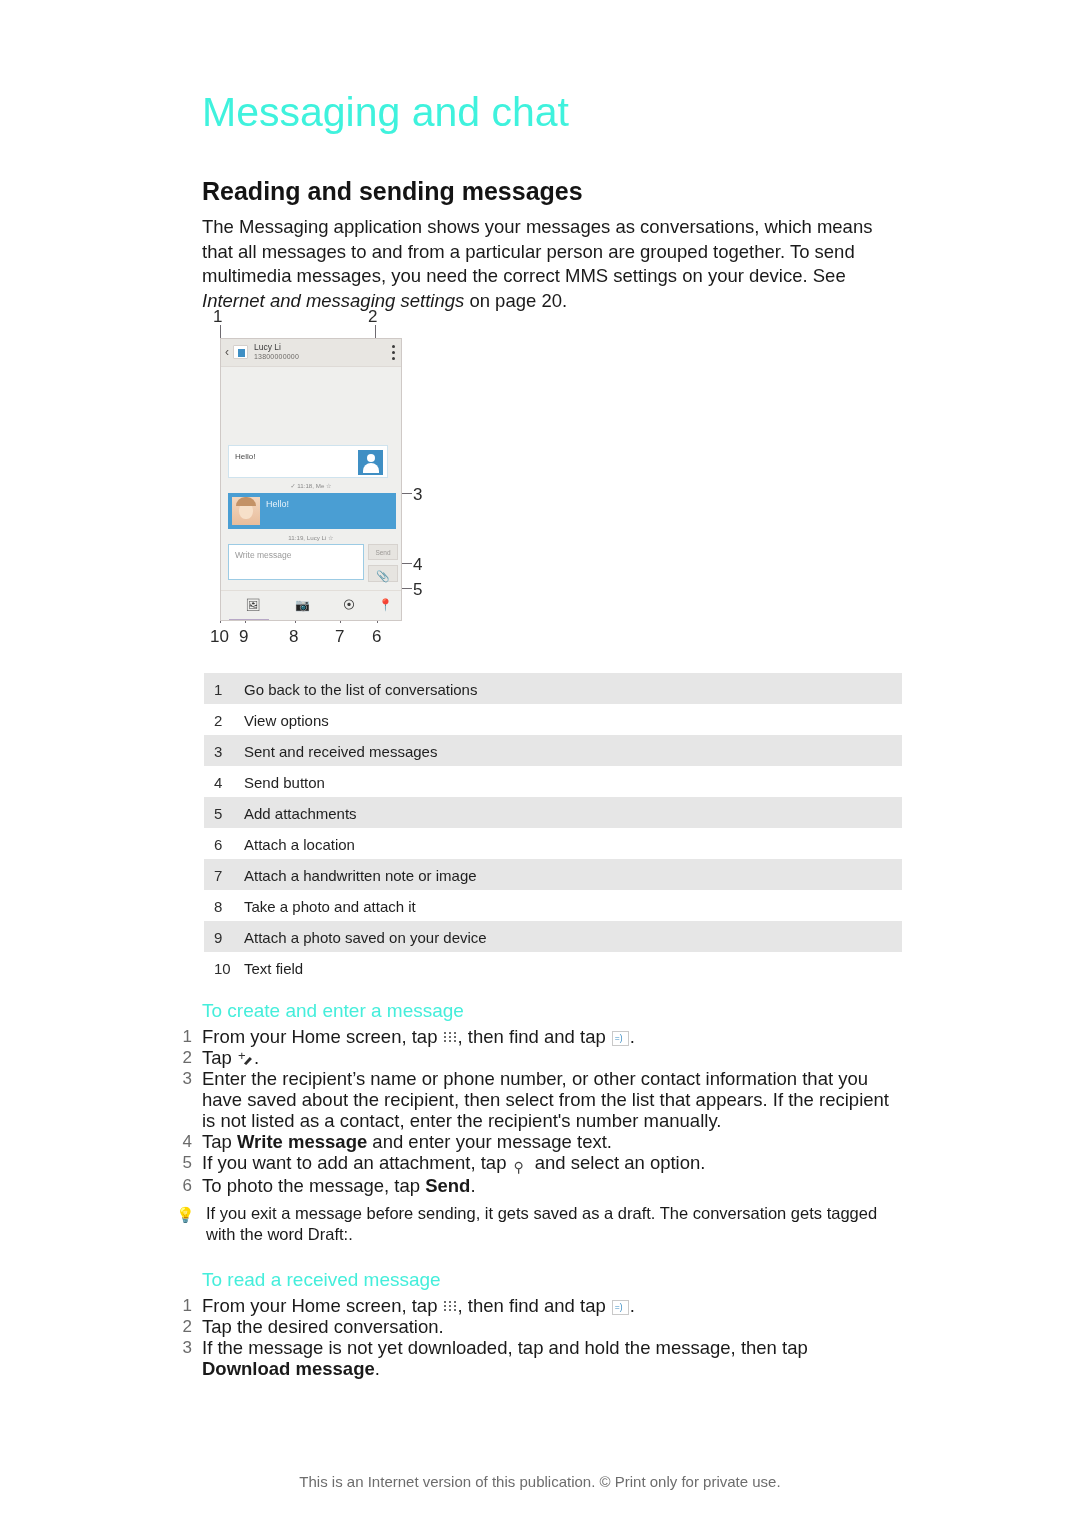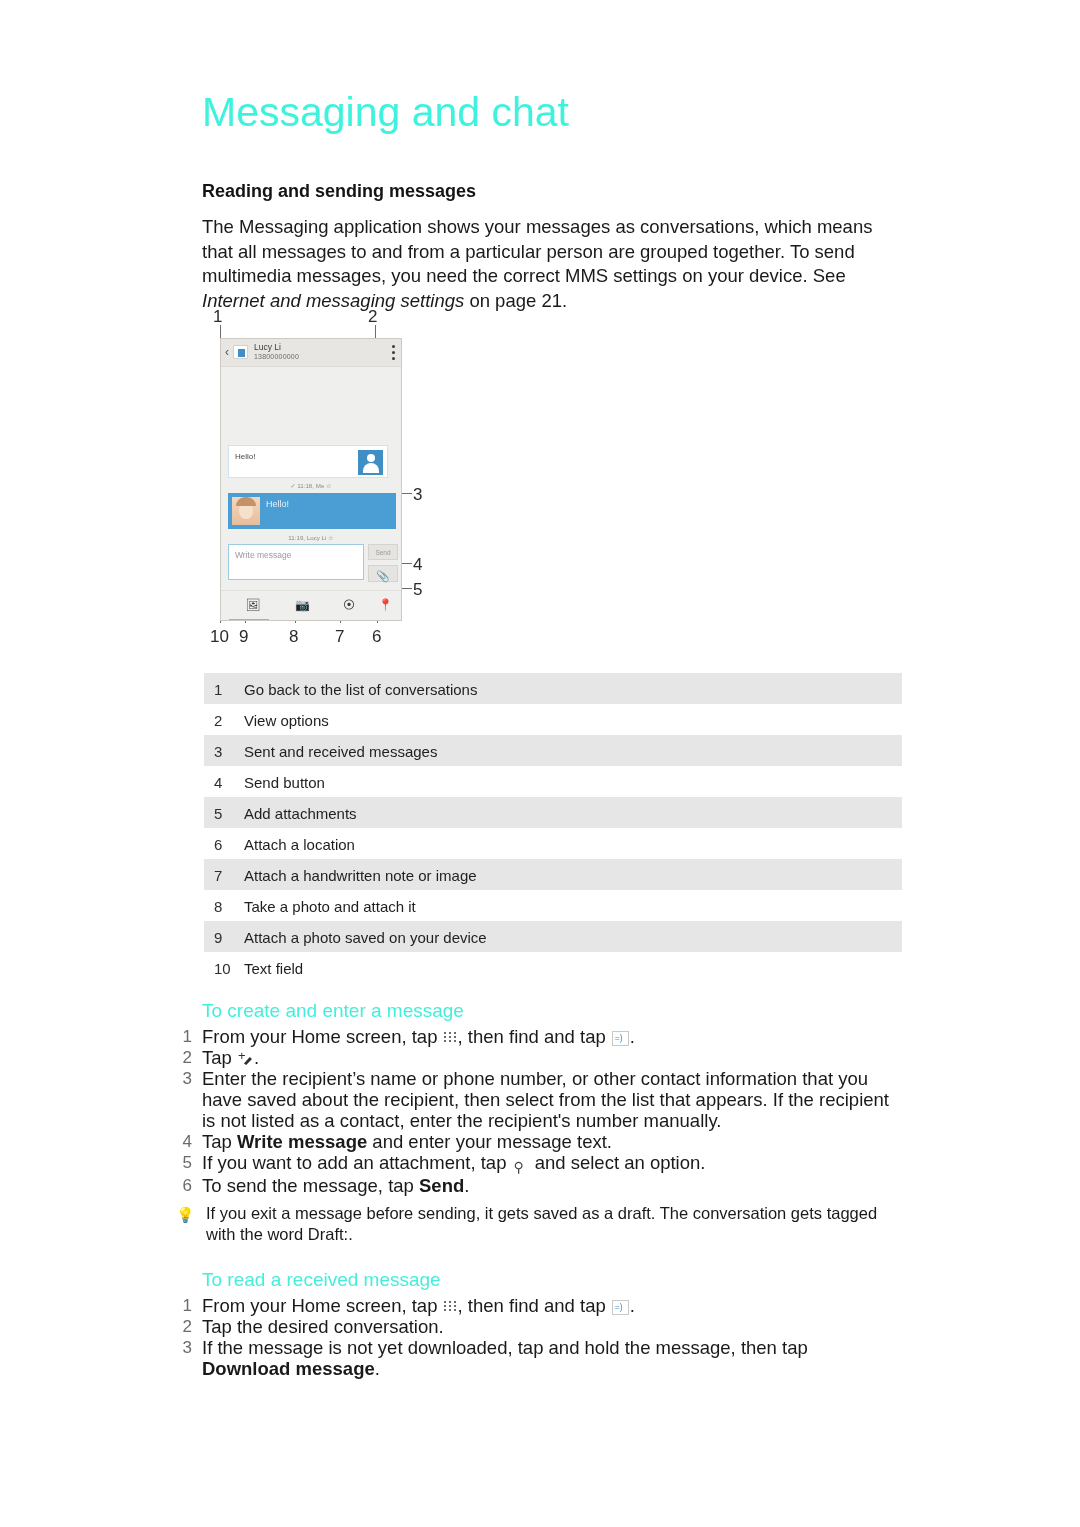--- a/index.html
+++ b/index.html
@@ -32,21 +32,21 @@
     font-weight: 400;
     color: #3ff2dd;
     letter-spacing: 0px;
     line-height: 48px;
     white-space: nowrap;
   }
   .section-title {
     position: absolute;
     left: 202px;
     top: 176px;
-    font-size: 18px;
+    font-size: 25px;
     font-weight: bold;
     color: #141414;
     line-height: 30px;
     white-space: nowrap;
   }
 
   .intro-para {
     position: absolute;
     left: 202px;
     top: 215px;
@@ -492,21 +492,21 @@
 </style>
 </head>
 <body>
 
 <div class="page">
 
   <div class="chapter-title">Messaging and chat</div>
   <div class="section-title">Reading and sending messages</div>
 
   <div class="intro-para">
-    <span>The Messaging application shows your messages as conversations, which means that all messages to and from a particular person are grouped together. To send multimedia messages, you need the correct MMS settings on your device. See </span><em>Internet and messaging settings</em><span> on page 21.</span>
+    <span>The Messaging application shows your messages as conversations, which means that all messages to and from a particular person are grouped together. To send multimedia messages, you need the correct MMS settings on your device. See </span><em>Internet and messaging settings</em><span> on page 20.</span>
   </div>
 
   <div class="figure">
 
     <div class="callout" style="left:8px;  top:2px;">1</div>
     <div class="callout" style="left:163px;top:2px;">2</div>
     <div class="callout" style="left:208px;top:180px;">3</div>
     <div class="callout" style="left:208px;top:250px;">4</div>
     <div class="callout" style="left:208px;top:275px;">5</div>
     <div class="callout" style="left:167px;top:322px;">6</div>
@@ -644,21 +644,21 @@
 
     <div class="step">
       <span class="sn">4</span><span>Tap </span><b>Write message</b><span> and enter your message text.</span>
     </div>
 
     <div class="step">
       <span class="sn">5</span><span>If you want to add an attachment, tap </span><span class="ic ic-clip">⚲</span><span> and select an option.</span>
     </div>
 
     <div class="step">
-      <span class="sn">6</span><span>To send the message, tap </span><b>Send</b><span>.</span>
+      <span class="sn">6</span><span>To photo the message, tap </span><b>Send</b><span>.</span>
     </div>
   </div>
 
   <div class="tip">
     <div class="bulb">💡</div>
     <div class="tip-text">If you exit a message before sending, it gets saved as a draft. The conversation gets tagged with the word Draft:.</div>
   </div>
 
   <div class="proc-title t2">To read a received message</div>
 
@@ -673,14 +673,15 @@
 
     <div class="step">
       <span class="sn">2</span><span>Tap the desired conversation.</span>
     </div>
 
     <div class="step">
       <span class="sn">3</span><span>If the message is not yet downloaded, tap and hold the message, then tap </span><b>Download message</b><span>.</span>
     </div>
   </div>
 
+  <div class="footer-note">This is an Internet version of this publication. © Print only for private use.</div>
 
 </div>
 
 </body></html>

